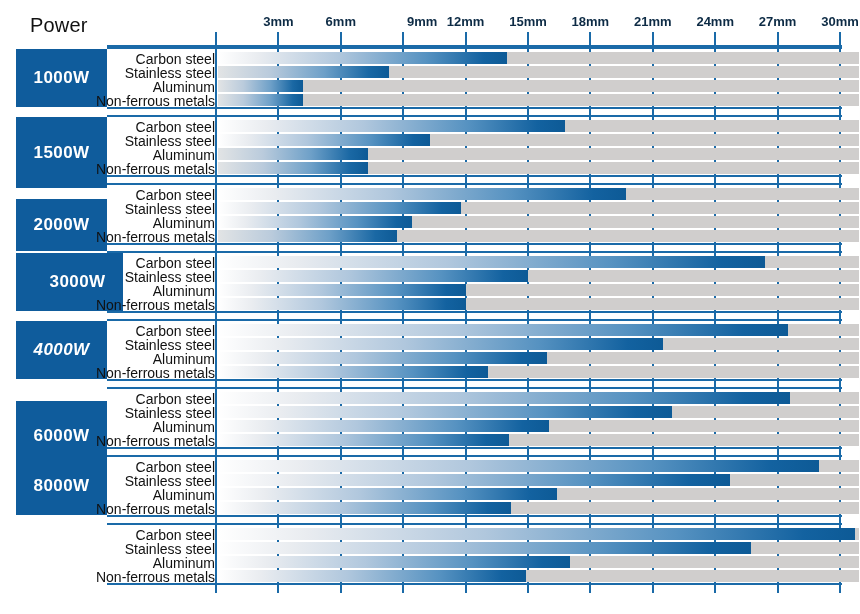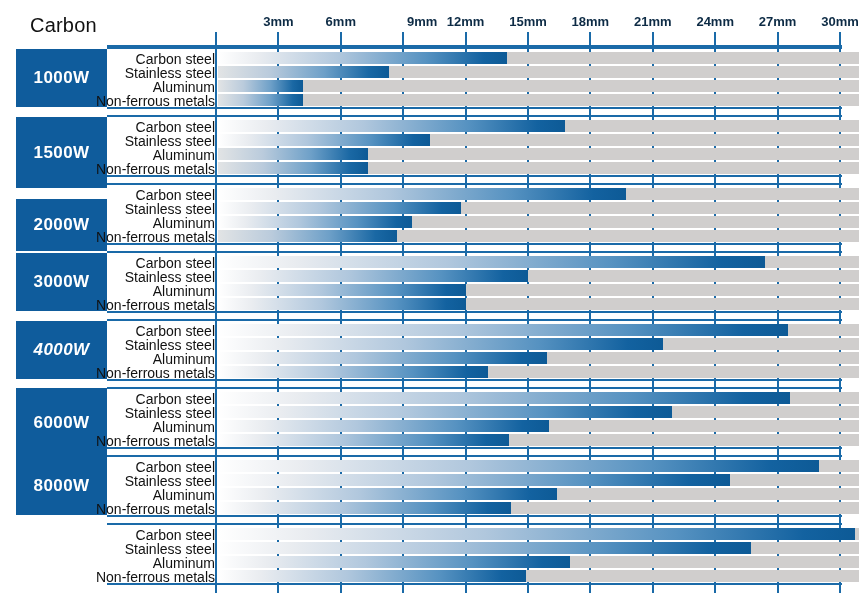--- a/index.html
+++ b/index.html
@@ -120,21 +120,21 @@
         rgba(110,160,200,1) 62%,
         rgba(26,104,164,1) 88%,
         rgba(13,90,150,1) 100%);
   }
 </style>
 </head>
 <body>
 
 <div id="chart">
 
-  <div class="title">Carbon</div>
+  <div class="title">Power</div>
 
   <div class="axis-labels" id="axis-labels">
       <div class="axis-tick-label" style="left: 278.4px;">3mm</div>
       <div class="axis-tick-label" style="left: 340.8px;">6mm</div>
       <div class="axis-tick-label" style="left: 403.2px; margin-left: 19px;">9mm</div>
       <div class="axis-tick-label" style="left: 465.6px;">12mm</div>
       <div class="axis-tick-label" style="left: 528px;">15mm</div>
       <div class="axis-tick-label" style="left: 590.4px;">18mm</div>
       <div class="axis-tick-label" style="left: 652.8px;">21mm</div>
       <div class="axis-tick-label" style="left: 715.2px;">24mm</div>
@@ -206,21 +206,21 @@
         <div class="track" style="top: 19px; width: 640.72px;"></div>
         <div class="bar" title="11.8mm" style="top: 19px; width: 243.44px;"></div>
         <div class="row-label" style="top: 34px; right: 645px;">Aluminum</div>
         <div class="track" style="top: 33px; width: 640.72px;"></div>
         <div class="bar" title="9.4mm" style="top: 33px; width: 193.52px;"></div>
         <div class="row-label" style="top: 48px; right: 645px;">Non-ferrous metals</div>
         <div class="track" style="top: 47px; width: 640.72px;"></div>
         <div class="bar short" title="8.7mm" style="top: 47px; width: 178.96px;"></div>
       </div>
       <div class="group" style="top: 251px; height: 62px;">
-        <div class="power-box" style="top: 2px; height: 58px;">3000W</div>
+        <div class="power-box" style="top: 2px; height: 58px; padding-left: 16px;">3000W</div>
         <div class="label-panel" style="top: 0px; height: 62px;"></div>
         <div class="group-rule" style="top: 0px;"></div>
         <div class="group-rule" style="top: 60px;"></div>
         <div class="row-label" style="top: 6px; right: 645px;">Carbon steel</div>
         <div class="track" style="top: 5px; width: 640.72px;"></div>
         <div class="bar" title="26.4mm" style="top: 5px; width: 547.12px;"></div>
         <div class="row-label" style="top: 20px; right: 645px;">Stainless steel</div>
         <div class="track" style="top: 19px; width: 640.72px;"></div>
         <div class="bar" title="15mm" style="top: 19px; width: 310px;"></div>
         <div class="row-label" style="top: 34px; right: 645px;">Aluminum</div>
@@ -242,21 +242,21 @@
         <div class="track" style="top: 19px; width: 640.72px;"></div>
         <div class="bar" title="21.5mm" style="top: 19px; width: 445.2px;"></div>
         <div class="row-label" style="top: 34px; right: 645px;">Aluminum</div>
         <div class="track" style="top: 33px; width: 640.72px;"></div>
         <div class="bar" title="15.9mm" style="top: 33px; width: 328.72px;"></div>
         <div class="row-label" style="top: 48px; right: 645px;">Non-ferrous metals</div>
         <div class="track" style="top: 47px; width: 640.72px;"></div>
         <div class="bar" title="13.1mm" style="top: 47px; width: 270.48px;"></div>
       </div>
       <div class="group" style="top: 387px; height: 62px;">
-        <div class="power-box" style="top: 1px; height: 70px;">6000W</div>
+        <div class="power-box" style="top: 14px; height: 70px;">6000W</div>
         <div class="label-panel" style="top: 0px; height: 62px;"></div>
         <div class="group-rule" style="top: 0px;"></div>
         <div class="group-rule" style="top: 60px;"></div>
         <div class="row-label" style="top: 6px; right: 645px;">Carbon steel</div>
         <div class="track" style="top: 5px; width: 640.72px;"></div>
         <div class="bar" title="27.6mm" style="top: 5px; width: 572.08px;"></div>
         <div class="row-label" style="top: 20px; right: 645px;">Stainless steel</div>
         <div class="track" style="top: 19px; width: 640.72px;"></div>
         <div class="bar" title="21.9mm" style="top: 19px; width: 453.52px;"></div>
         <div class="row-label" style="top: 34px; right: 645px;">Aluminum</div>

